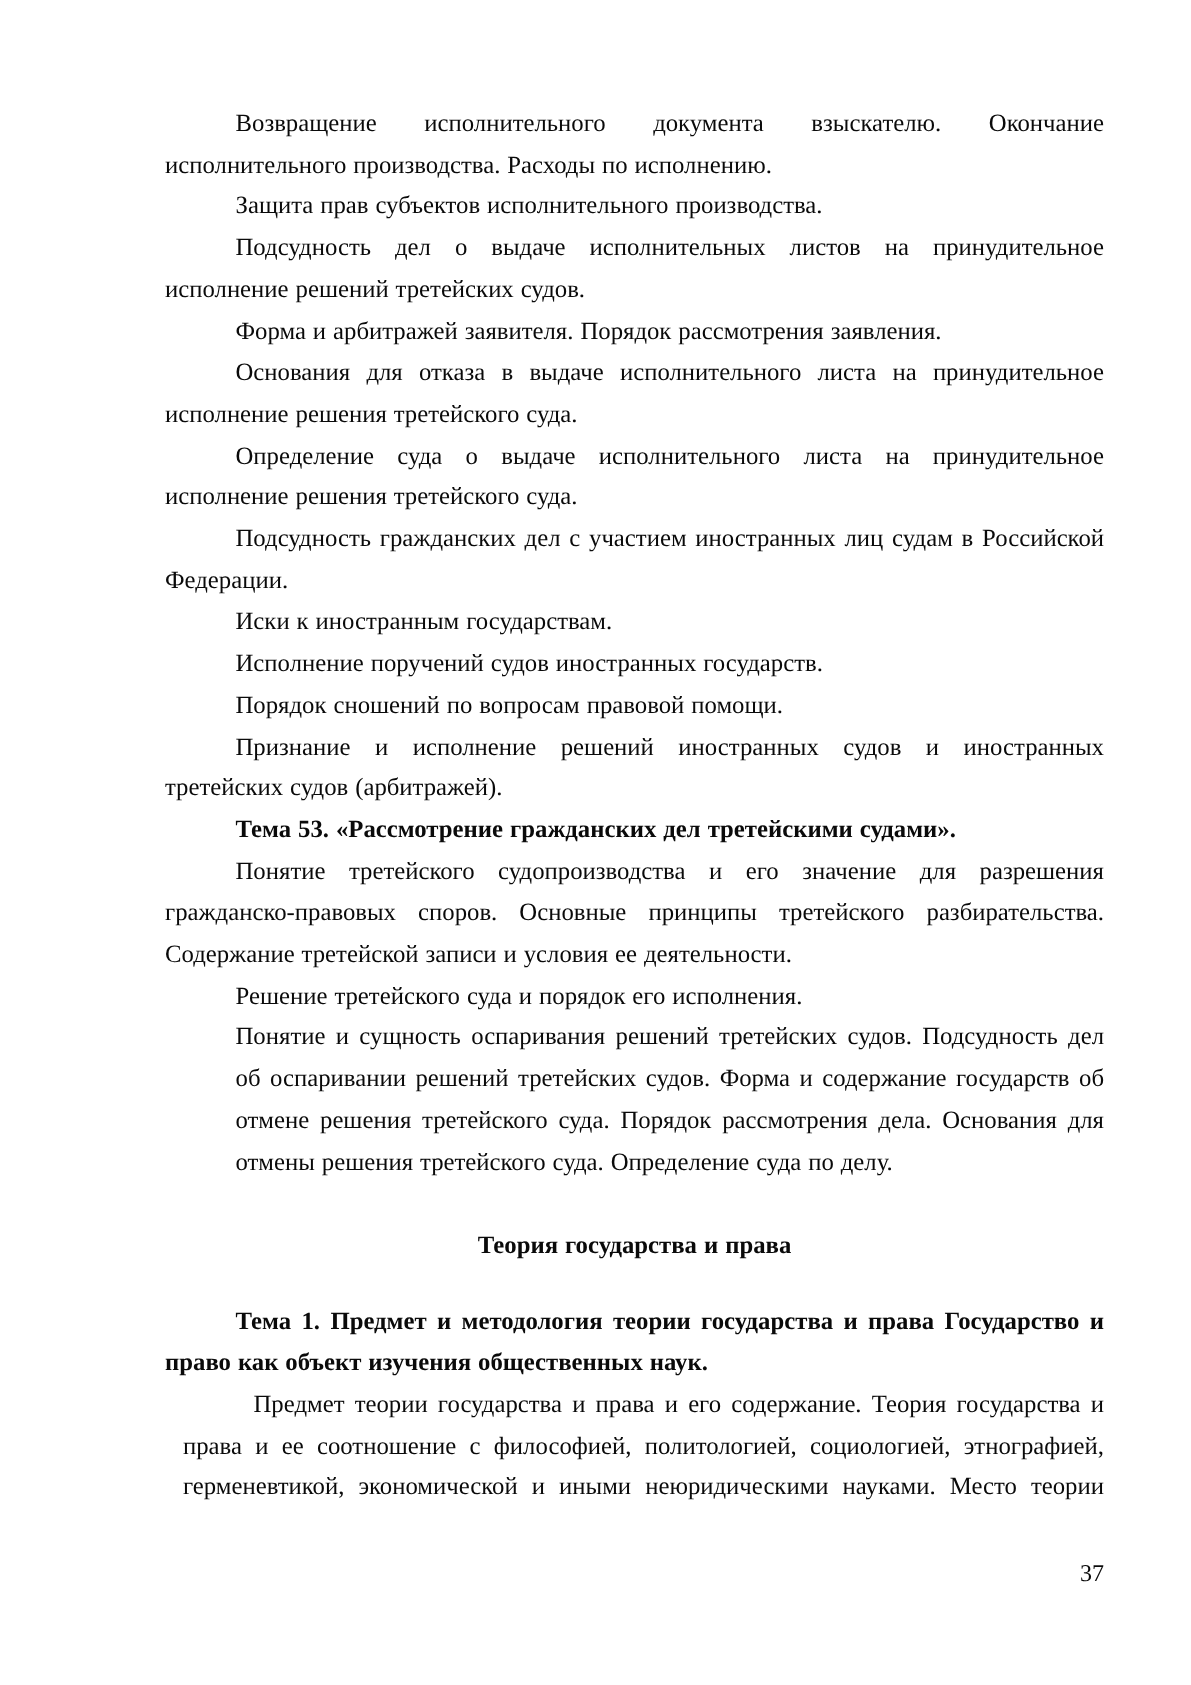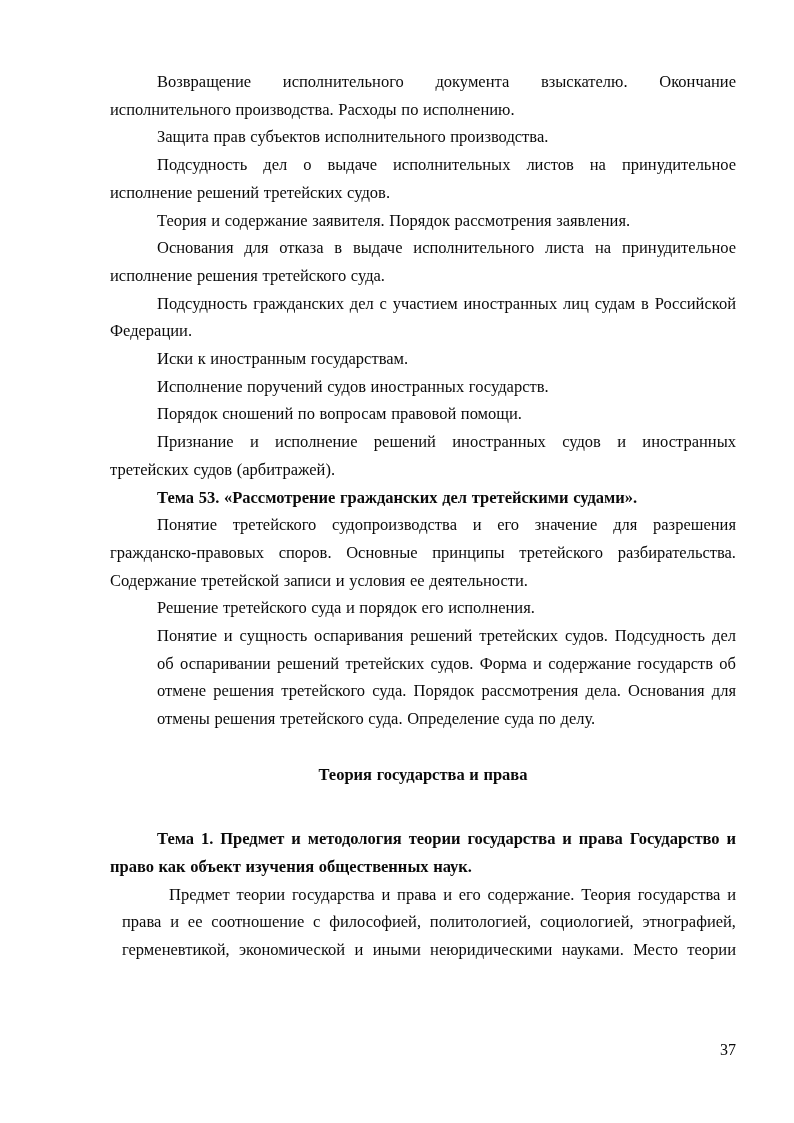--- a/index.html
+++ b/index.html
@@ -35,21 +35,21 @@
   }
   .content p.block-indent {
     text-indent: 0;
     margin-left: 47px;
   }
   .content p.section-center {
     text-align: center;
     text-indent: 0;
     font-weight: bold;
     margin-top: 27.7px;
-    margin-bottom: 37px;
+    margin-bottom: 23px;
   }
   .content p.justify-last {
     text-align-last: justify;
     margin-left: 12px;
   }
   .page-number {
     position: absolute;
     top: 1036px;
     right: 58px;
     font-size: 16px;
@@ -57,22 +57,23 @@
   }
 </style>
 </head>
 <body>
 
 <div class="page">
   <div class="content">
     <p>Возвращение исполнительного документа взыскателю. Окончание исполнительного производства. Расходы по исполнению.</p>
     <p>Защита прав субъектов исполнительного производства.</p>
     <p>Подсудность дел о выдаче исполнительных листов на принудительное исполнение решений третейских судов.</p>
-    <p>Теория и содержание заявителя. Порядок рассмотрения заявления.</p>
+    <p>Форма и арбитражей заявителя. Порядок рассмотрения заявления.</p>
     <p>Основания для отказа в выдаче исполнительного листа на принудительное исполнение решения третейского суда.</p>
+    <p>Определение суда о выдаче исполнительного листа на принудительное исполнение решения третейского суда.</p>
     <p>Подсудность гражданских дел с участием иностранных лиц судам в Российской Федерации.</p>
     <p>Иски к иностранным государствам.</p>
     <p>Исполнение поручений судов иностранных государств.</p>
     <p>Порядок сношений по вопросам правовой помощи.</p>
     <p>Признание и исполнение решений иностранных судов и иностранных третейских судов (арбитражей).</p>
     <p class="topic">Тема 53. «Рассмотрение гражданских дел третейскими судами».</p>
     <p>Понятие третейского судопроизводства и его значение для разрешения гражданско-правовых споров. Основные принципы третейского разбирательства. Содержание третейской записи и условия ее деятельности.</p>
     <p>Решение третейского суда и порядок его исполнения.</p>
     <p class="block-indent">Понятие и сущность оспаривания решений третейских судов. Подсудность дел об оспаривании решений третейских судов. Форма и содержание государств об отмене решения третейского суда. Порядок рассмотрения дела. Основания для отмены решения третейского суда. Определение суда по делу.</p>
     <p class="section-center">Теория государства и права</p>

